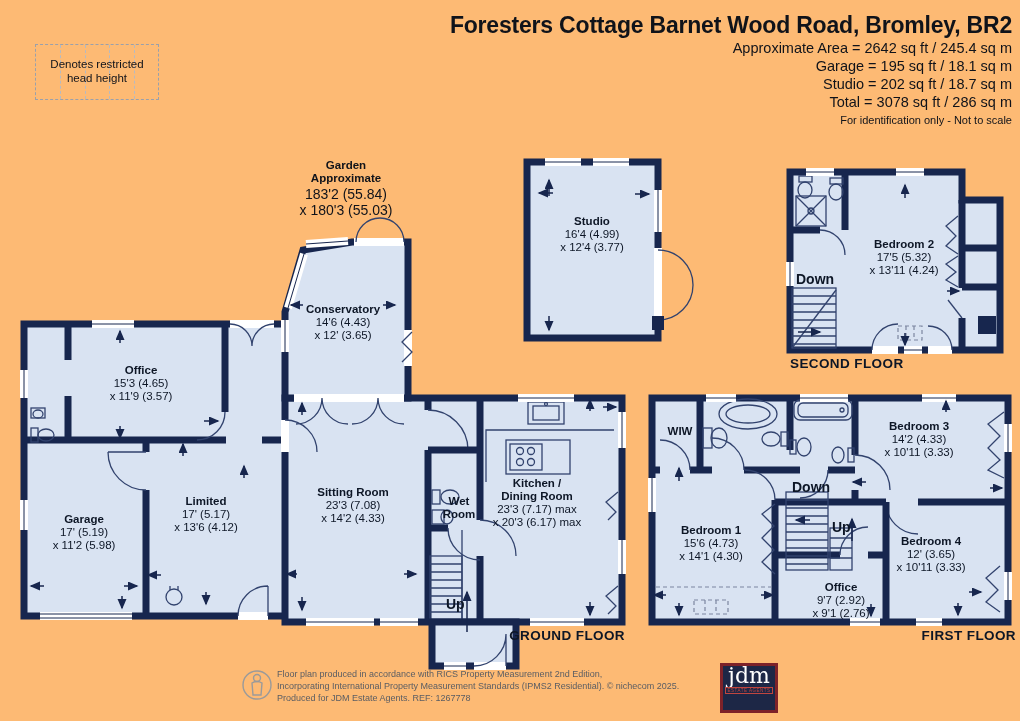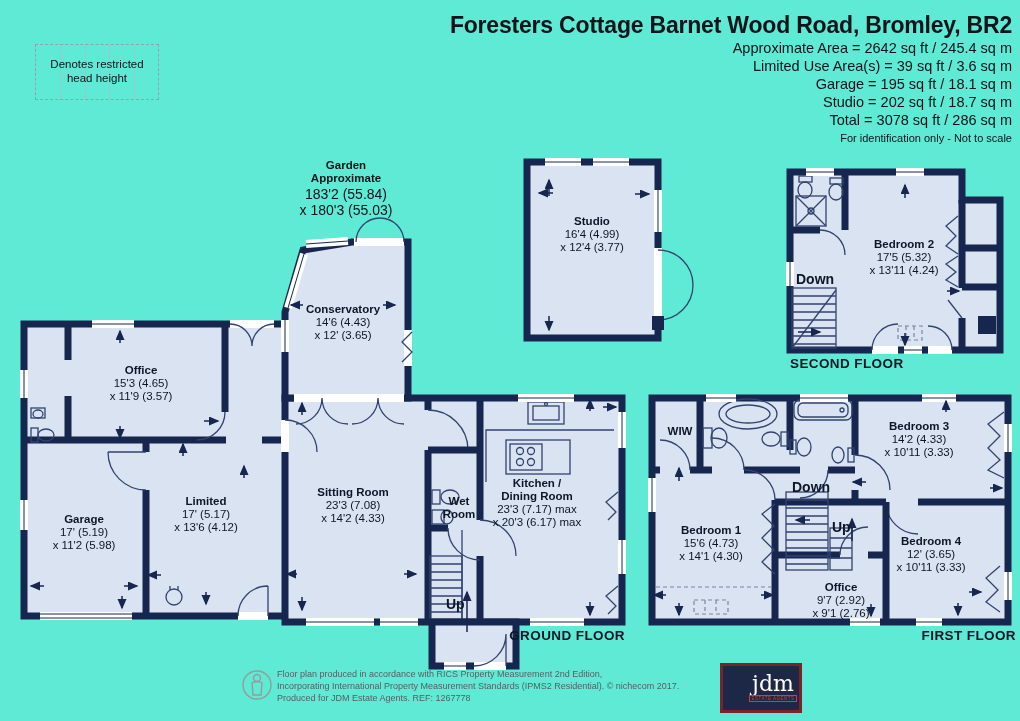--- a/index.html
+++ b/index.html
@@ -1,16 +1,16 @@
 <!DOCTYPE html>
 <html><head>
 <meta charset="utf-8">
 <style>
   html,body{margin:0;padding:0;background:#fff;}
-  #stage{position:relative;width:1020px;height:721px;background:#5eead4;overflow:hidden;
+  #stage{position:relative;width:1020px;height:721px;background:#fdba74;overflow:hidden;
          font-family:"Liberation Sans",sans-serif;color:#10131a;}
   svg{position:absolute;left:0;top:0;}
   .rm{fill:#d9e3f2;stroke:#17264e;stroke-width:7;}
   .wl{stroke:#17264e;stroke-width:7;fill:none;stroke-linecap:butt;}
   .tn{stroke:#32436e;stroke-width:1.3;fill:none;}
   .ww{stroke:#ffffff;stroke-width:8;fill:none;}
   .wc{stroke:#17264e;stroke-width:1;fill:none;}
   .ar{stroke:#17264e;stroke-width:1.5;fill:none;marker-end:url(#ah);}
   .dash{stroke:#7c86a0;stroke-width:1.2;fill:none;stroke-dasharray:4 3;}
   .lbl{position:absolute;transform:translateX(-50%);text-align:center;line-height:1.13;color:#0d1626;}
@@ -24,21 +24,21 @@
   #note{font-size:11px;margin-top:3px;}
   #legend{position:absolute;left:35px;top:44px;width:122px;height:54px;border:1.5px dashed #9aa0ab;
           display:flex;align-items:center;justify-content:center;}
   #legend .txt{font-weight:normal;font-size:11.5px;text-align:center;line-height:1.2;white-space:pre-line;position:relative;z-index:2;}
   .leg-div{position:absolute;top:0;bottom:0;border-left:1px dashed #b5bac2;}
   #garden{position:absolute;left:346px;top:159px;transform:translateX(-50%);text-align:center;line-height:1.16;}
   #garden .g1{font-weight:bold;font-size:11.5px;white-space:pre-line;}
   #garden .g2{font-size:14px;white-space:pre-line;}
   #footer-text{position:absolute;left:277px;top:668px;font-size:9px;line-height:12.2px;color:#5a5d63;}
   .jdm-logo{position:absolute;left:720px;top:663px;width:52px;height:44px;background:#1d2746;
-            border:3px solid #7d2229;display:flex;flex-direction:column;align-items:center;justify-content:center;padding-left:24px;}
+            border:3px solid #7d2229;display:flex;flex-direction:column;align-items:center;justify-content:flex-start;}
   .jdm-text{font-family:"DejaVu Serif",serif;color:#fff;font-size:22px;line-height:20px;}
   .jdm-sub{font-size:4.5px;color:#c0453f;border:1px solid #c0453f;padding:0 2px;margin-top:1px;letter-spacing:.5px;}
 </style>
 </head>
 <body>
 
 <div id="stage">
 
 <svg width="1020" height="721" viewBox="0 0 1020 721">
   <defs>
@@ -336,21 +336,20 @@
   <g stroke="#9a9a9a" fill="none" stroke-width="1.4">
     <circle cx="257" cy="685" r="14"></circle>
     <circle cx="257" cy="678" r="3.5"></circle>
     <path d="M252,683 q5,-3 10,0 l-1,12 h-8 z"></path>
   </g>
 </svg>
 
 <div id="header">
   <div id="title">Foresters Cottage Barnet Wood Road, Bromley, BR2</div>
   <div class="area-line">Approximate Area = 2642 sq ft / 245.4 sq m</div>
-  <div class="area-line">Limited Use Area(s) = 39 sq ft / 3.6 sq m</div>
   <div class="area-line">Garage = 195 sq ft / 18.1 sq m</div>
   <div class="area-line">Studio = 202 sq ft / 18.7 sq m</div>
   <div class="area-line">Total = 3078 sq ft / 286 sq m</div>
   <div id="note">For identification only - Not to scale</div>
 </div>
 
 <div id="legend">
   <div class="leg-div" style="left:20%"></div>
       <div class="leg-div" style="left:40%"></div>
   <div class="leg-div" style="left:60%"></div>
@@ -439,21 +438,21 @@
 <div class="nav" style="left:792px;top:479px">Down</div>
 <div class="nav" style="left:832px;top:519px">Up</div>
 <div class="nav" style="left:796px;top:271px">Down</div>
 
 <div class="floor-lab" style="right:395px;top:628px">GROUND FLOOR</div>
 <div class="floor-lab" style="right:4px;top:628px">FIRST FLOOR</div>
 <div class="floor-lab" style="left:790px;top:356px">SECOND FLOOR</div>
 
 <div id="footer-text">
   <div>Floor plan produced in accordance with RICS Property Measurement 2nd Edition,</div>
-  <div>Incorporating International Property Measurement Standards (IPMS2 Residential).   © nichecom 2017.</div>
+  <div>Incorporating International Property Measurement Standards (IPMS2 Residential).   © nichecom 2025.</div>
   <div>Produced for JDM Estate Agents.   REF: 1267778</div>
 </div>
 
 <div class="jdm-logo">
   <div class="jdm-text">jdm</div>
   <div class="jdm-sub">ESTATE AGENTS</div>
 </div>
 
 </div>
 

